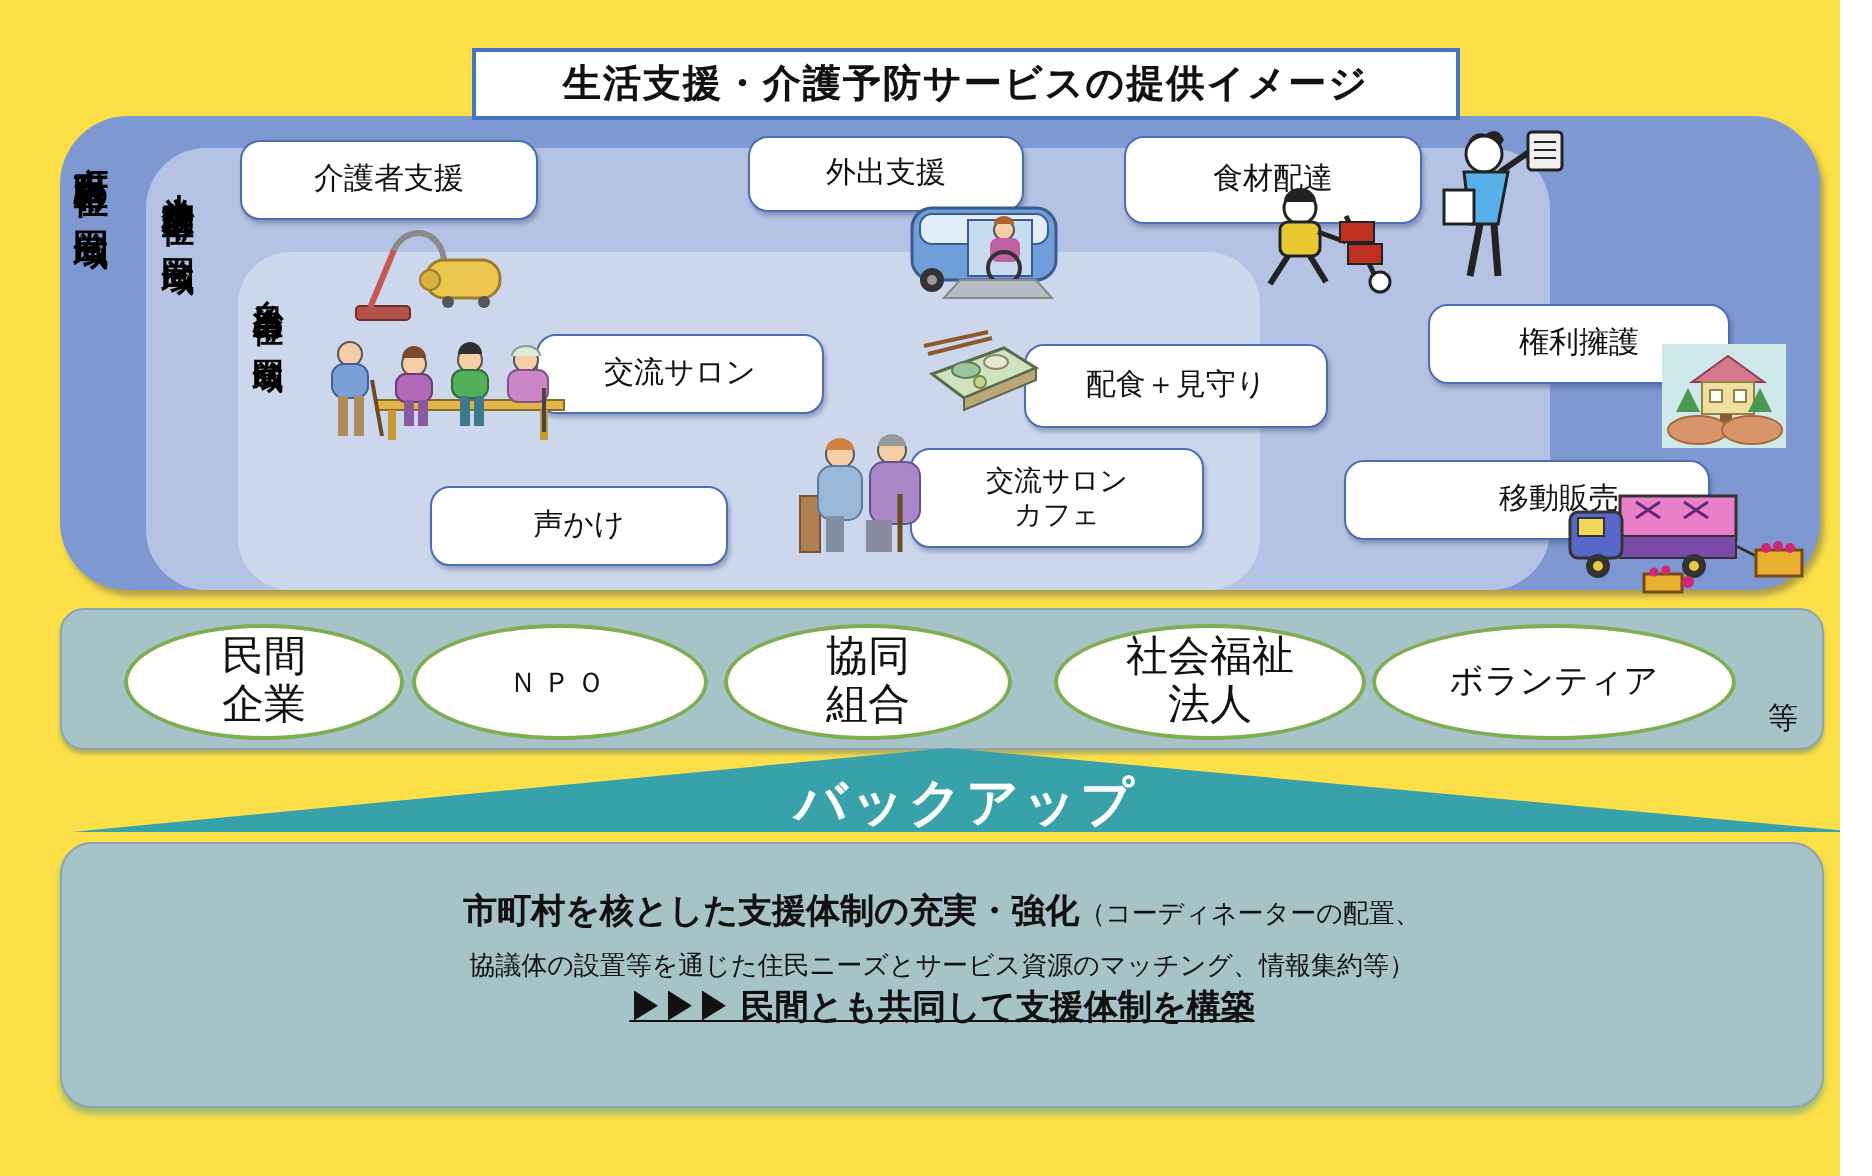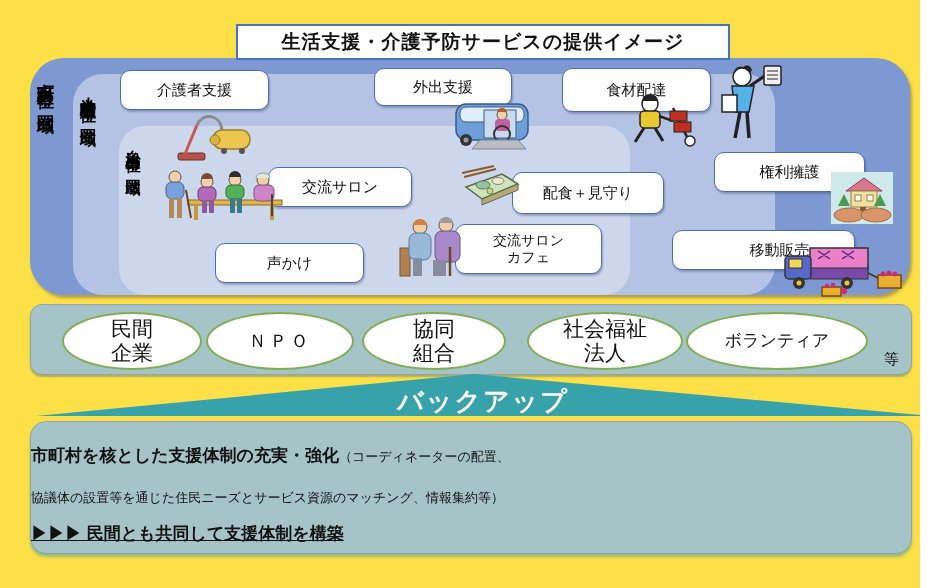--- a/index.html
+++ b/index.html
@@ -68,44 +68,44 @@
   #providers-band{
     position:absolute;left:30px;top:304px;width:880px;height:69px;border-radius:12px;
     background:#a6c3c8;border:1px solid #8fa3b3;box-shadow:0 2px 2px rgba(60,100,110,.4);
   }
   .oval{
     position:absolute;top:312px;height:54px;background:#fff;border:2px solid #7fae52;
     border-radius:50%;display:flex;align-items:center;justify-content:center;
     text-align:center;font-size:21px;line-height:1.15;white-space:pre-line;z-index:7;
   }
   #oval-private{left:62px;width:136px;}
-  #oval-npo{left:206px;width:144px;font-size:18px;letter-spacing:3px;}
+  #oval-npo{left:206px;width:144px;font-size:14px;letter-spacing:3px;}
   #oval-coop{left:362px;width:140px;}
   #oval-welfare{left:527px;width:152px;}
   #oval-volunteer{left:686px;width:178px;font-size:17px;text-align:right;}
   #providers-etc{position:absolute;left:884px;top:350px;font-size:15px;z-index:8;}
   
   #backup-arrow{
     position:absolute;left:36px;top:374px;width:894px;height:42px;
     background:#38a2aa;clip-path:polygon(49% 0,100% 100%,0 100%);z-index:3;
   }
   #backup-label{
     position:absolute;left:0;bottom:2px;width:100%;text-align:center;
     color:#fff;font-size:26px;font-weight:bold;letter-spacing:2px;line-height:1;margin-top:32px;
   }
   
   #bottom-panel{
     position:absolute;left:30px;top:421px;width:880px;height:131px;border-radius:16px;
     background:#a6c3c8;border:1px solid #8fa3b3;box-shadow:0 3px 3px rgba(56,150,160,.5);
-    text-align:left;
+    text-align:center;
   }
   #bp-line1{margin-top:22px;font-size:17px;font-weight:600;}
   #bp-line1 .sub{font-size:13px;font-weight:400;}
-  #bp-line2{margin-top:22px;font-size:13px;}
-  #bp-line3{margin-top:15px;font-size:17px;font-weight:bold;text-decoration:underline;}
+  #bp-line2{margin-top:7px;font-size:13px;}
+  #bp-line3{font-size:17px;font-weight:bold;text-decoration:underline;}
 </style>
 </head>
 <body>
 
 <div id="stage">
 
   <div id="title-box">
     <span>生活支援・介護予防サービスの提供イメージ</span>
   </div>
 

